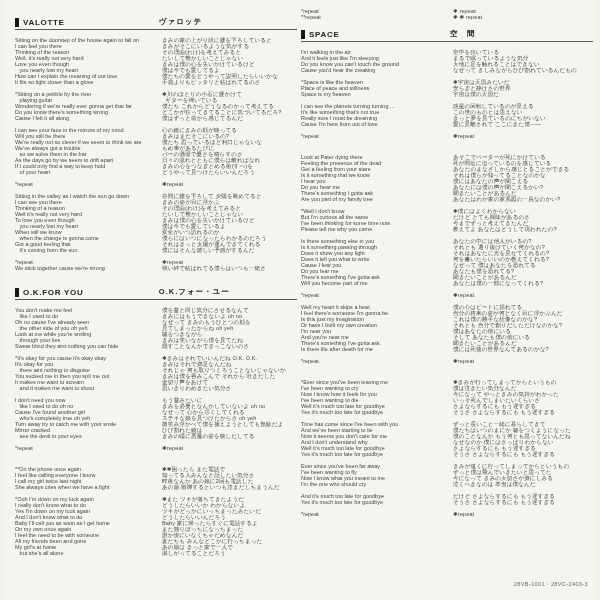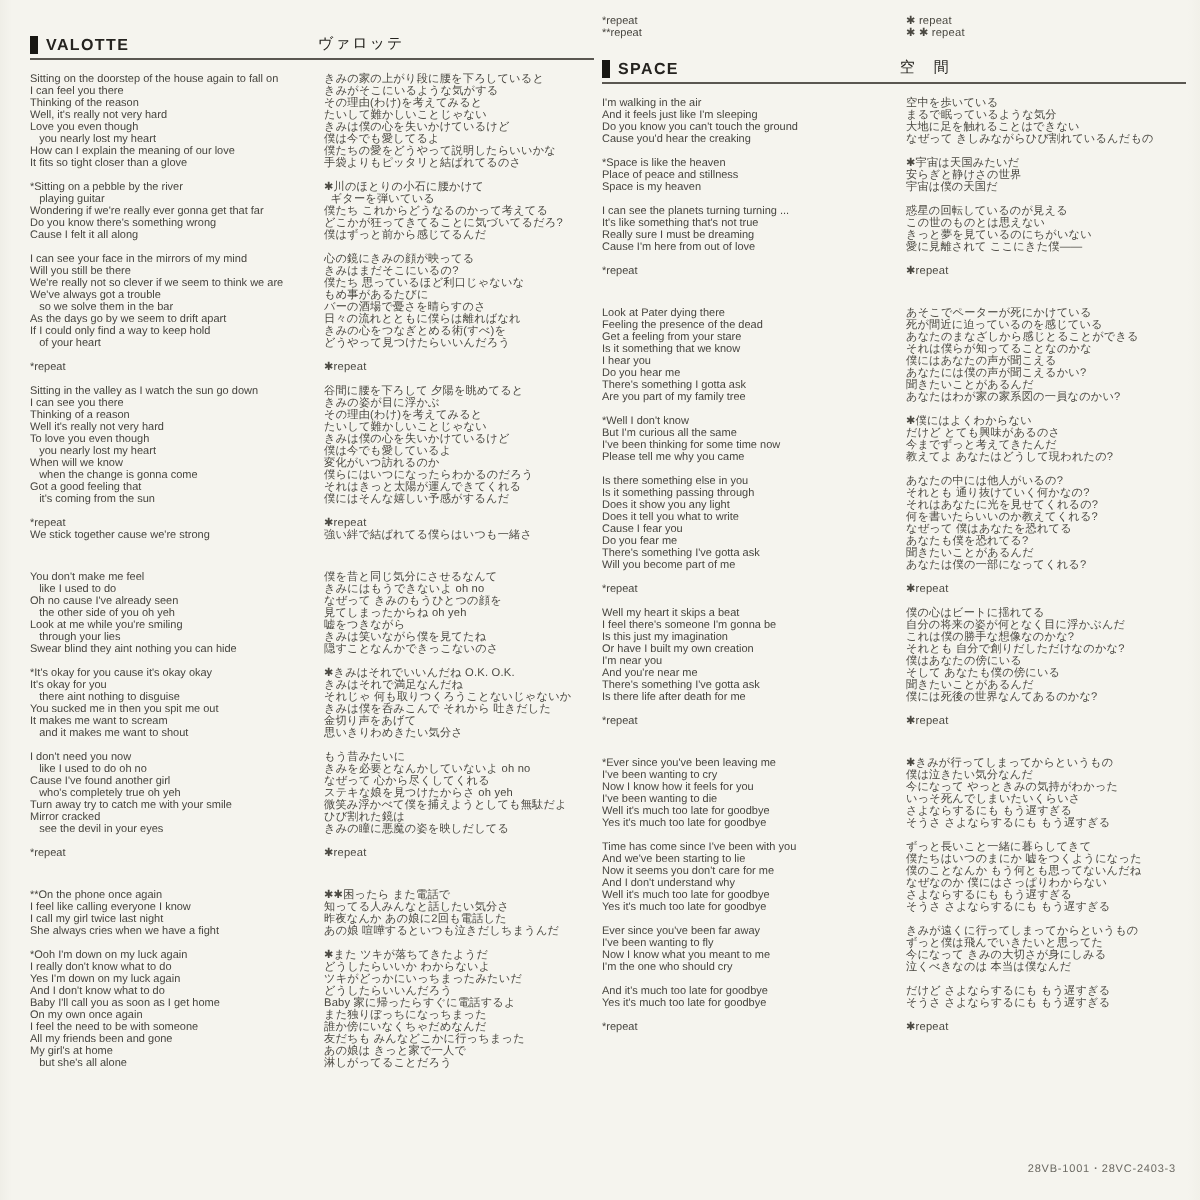--- a/index.html
+++ b/index.html
@@ -10,21 +10,21 @@
     color:#454340;
   }
   .sheet{position:absolute;inset:0;background:linear-gradient(90deg,#efeee7 0,#f5f4ee 6px,#f5f4ee 594px,#f1f0e9 600px)}
   .half{position:absolute}
   .half-left{left:15px;top:16px;width:282px}
   .half-right{left:301px;top:8px;width:292px}
   .song{margin-bottom:9px}
   .song-header{position:relative;display:flex;align-items:flex-end;border-bottom:1px solid #5a5751;padding-bottom:2px;margin-bottom:7px;height:11px}
   .tick{display:inline-block;width:4px;height:9px;background:#181713;margin-right:4px;flex:0 0 auto}
   .title-en{font-size:8px;font-weight:bold;letter-spacing:.7px;color:#25231f;white-space:pre}
-  .title-ja{position:absolute;left:51%;bottom:2px;font-size:7.5px;font-weight:normal;letter-spacing:1px;color:#25231f;white-space:pre}
+  .title-ja{position:absolute;left:51%;bottom:2px;font-size:7.5px;font-weight:bold;letter-spacing:1px;color:#25231f;white-space:pre}
   .song-body{display:flex}
   .col{flex:0 0 50%;min-width:0}
   .col-en{padding-right:3px}
   .col-ja{padding-left:3px}
   .stanza{margin:0 0 6px 0}
   .line{font-size:5.5px;line-height:6px;white-space:pre;color:#47453f}
   .col-ja .line{font-size:5.6px;letter-spacing:.1px;color:#4a4841}
   .carryover{display:flex;margin-bottom:8px}
   .carryover .col{flex:0 0 50%}
   .catalog{position:absolute;right:12px;bottom:12px;font-size:5.5px;letter-spacing:.4px;color:#6b6962}
@@ -133,20 +133,25 @@
               <div class="line">僕にはそんな嬉しい予感がするんだ</div>
             </div>
             <div class="stanza">
               <div class="line">✱repeat</div>
               <div class="line">強い絆で結ばれてる僕らはいつも一緒さ</div>
             </div>
           </div>
         </div>
       </section>
       <section class="song">
+        <div class="song-header">
+          <span class="tick"></span>
+          <span class="title-en">O.K.FOR YOU</span>
+          <span class="title-ja">O.K.フォー・ユー</span>
+        </div>
         <div class="song-body">
           <div class="col col-en">
             <div class="stanza">
               <div class="line">You don't make me feel</div>
               <div class="line">   like I used to do</div>
               <div class="line">Oh no cause I've already seen</div>
               <div class="line">   the other side of you oh yeh</div>
               <div class="line">Look at me while you're smiling</div>
               <div class="line">   through your lies</div>
               <div class="line">Swear blind they aint nothing you can hide</div>

